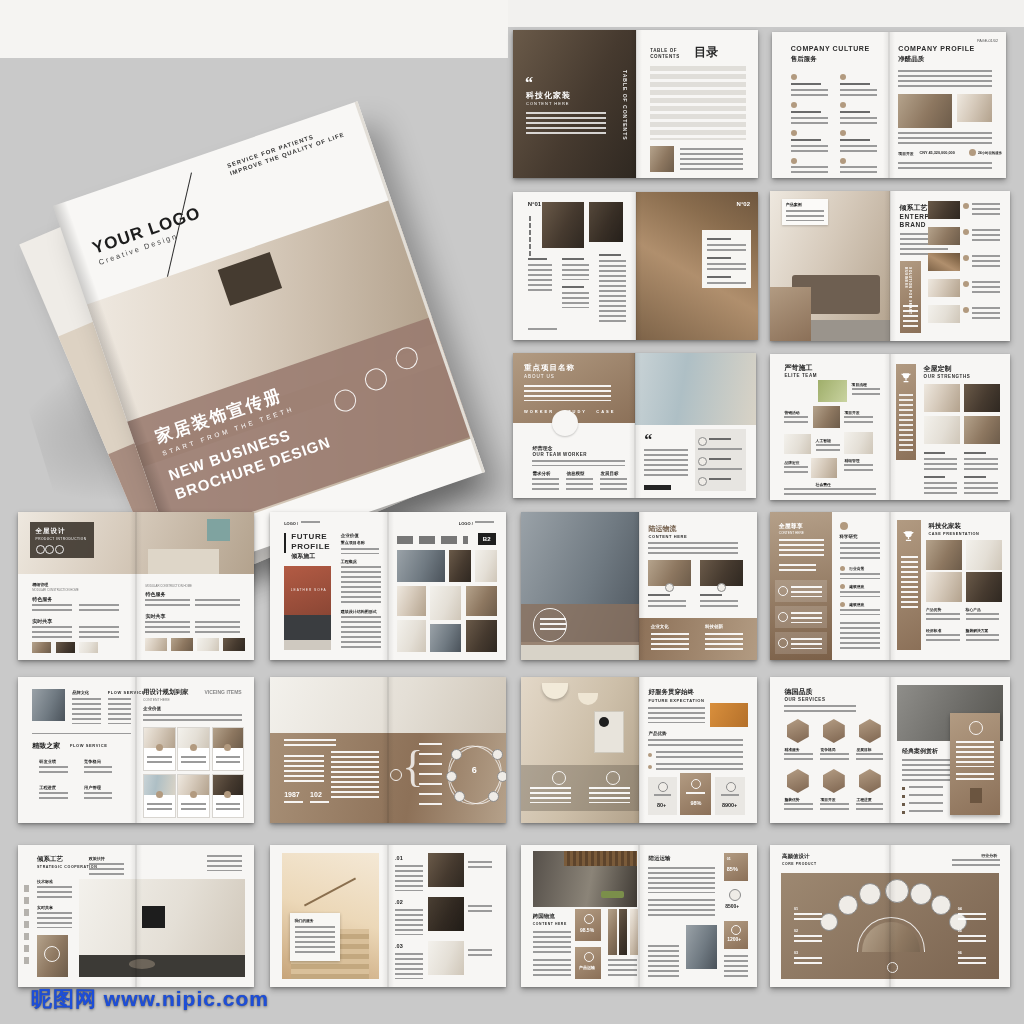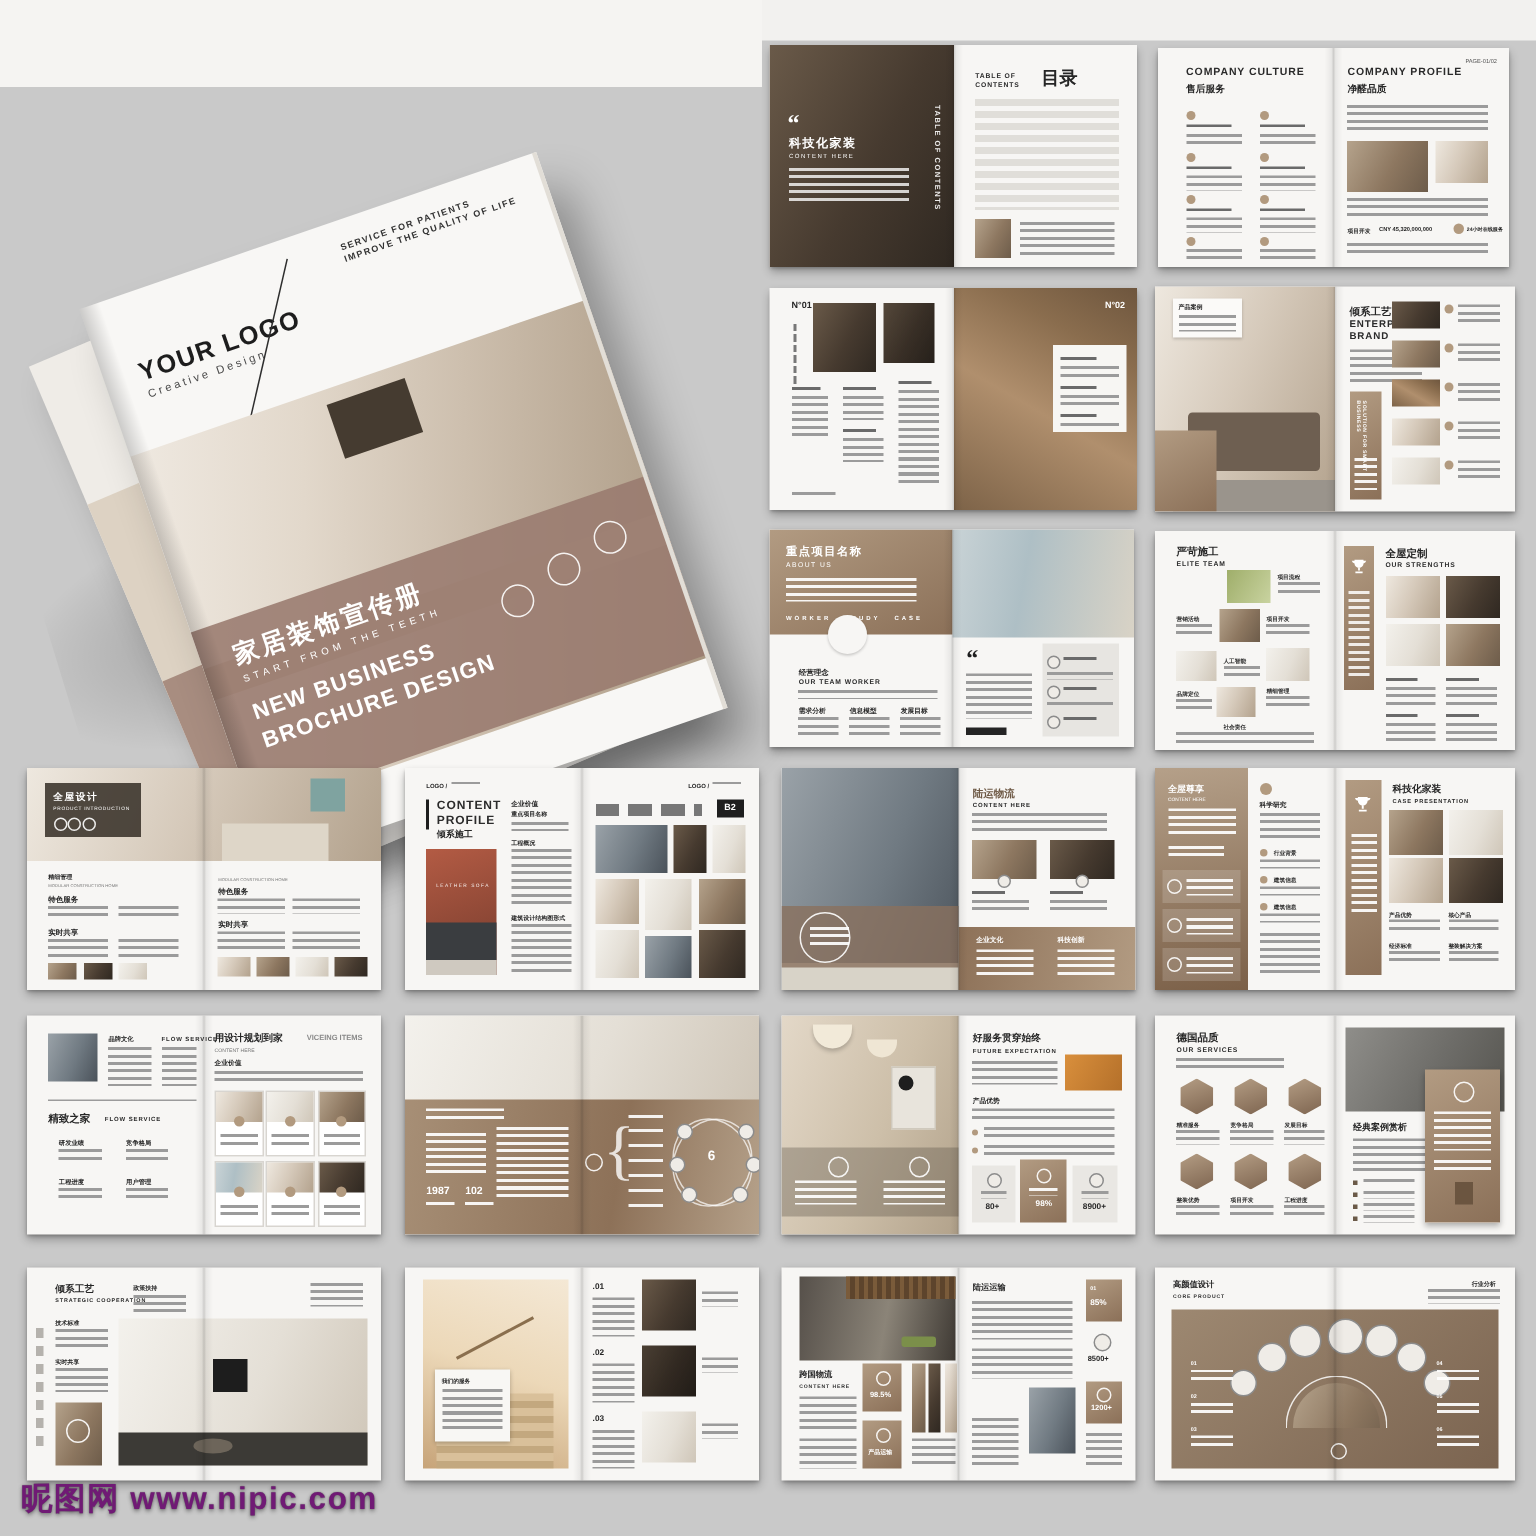--- a/index.html
+++ b/index.html
@@ -308,21 +308,21 @@
       <i class="abs ph" style="left:65%;top:126px;width:9%;height:13px"></i>
       <i class="abs ph-white" style="left:76%;top:126px;width:9%;height:13px"></i>
       <i class="abs ph-dark" style="left:87%;top:126px;width:9%;height:13px"></i>
     <i class="fold"></i>
   </div>
 
   <div class="sp" style="left:270px;top:512px;width:236px;height:148px">
     <b class="abs cn" style="left:6%;top:9px;font-size:4px">LOGO /</b>
       <i class="abs bars" style="left:13%;top:9px;width:8%;height:5px"></i>
     <i class="abs" style="left:6%;top:21px;width:2px;height:20px;background:#1e1e1e"></i>
-    <b class="abs enl" style="left:9%;top:20px;font-size:8px">CONTENT</b>
+    <b class="abs enl" style="left:9%;top:20px;font-size:8px">FUTURE</b>
     <b class="abs enl" style="left:9%;top:30px;font-size:8px">PROFILE</b>
     <b class="abs cn" style="left:9%;top:40px;font-size:6px">倾系施工</b>
     <div class="abs ph-red" style="left:6%;top:54px;width:20%;height:84px">
       <em class="abs wt" style="left:14%;top:26%;font-size:3.2px;letter-spacing:1px;opacity:.9">LEATHER SOFA</em>
       <i class="abs" style="left:0;bottom:12%;width:100%;height:30%;background:#3a3d40"></i>
       <i class="abs" style="left:0;bottom:0;width:100%;height:12%;background:#cfc9c0"></i>
     </div>
     <b class="abs cn" style="left:30%;top:21px;font-size:4.5px">企业价值</b>
     <b class="abs cn" style="left:30%;top:28px;font-size:4px">重点项目名称</b>
     <i class="abs bars" style="left:30%;top:36px;width:16%;height:6px"></i>
@@ -707,15 +707,15 @@
         <i class="abs bars bw" style="left:81%;top:40px;width:13%;height:8px"></i>
       <b class="abs wt" style="left:81%;top:56px;font-size:3.6px">05</b>
         <i class="abs bars bw" style="left:81%;top:62px;width:13%;height:8px"></i>
       <b class="abs wt" style="left:81%;top:78px;font-size:3.6px">06</b>
         <i class="abs bars bw" style="left:81%;top:84px;width:13%;height:8px"></i>
       <i class="abs oc" style="left:48.5%;bottom:6px;width:9px;height:9px"></i>
     </div>
     <i class="fold"></i>
   </div>
 
-  <b class="abs" style="left:14px;top:985px;font-size:21px;font-weight:700;color:#701a75;text-shadow:0 1px 3px rgba(0,0,0,.45),0 0 1px rgba(0,0,0,.4);letter-spacing:1px"><span>昵图网</span> <span>www.nipic.com</span></b>
+  <b class="abs" style="left:31px;top:985px;font-size:21px;font-weight:700;color:#1d4ed8;text-shadow:0 1px 3px rgba(0,0,0,.45),0 0 1px rgba(0,0,0,.4);letter-spacing:1px"><span>昵图网</span> <span>www.nipic.com</span></b>
 
 </div>
 
 </body></html>

